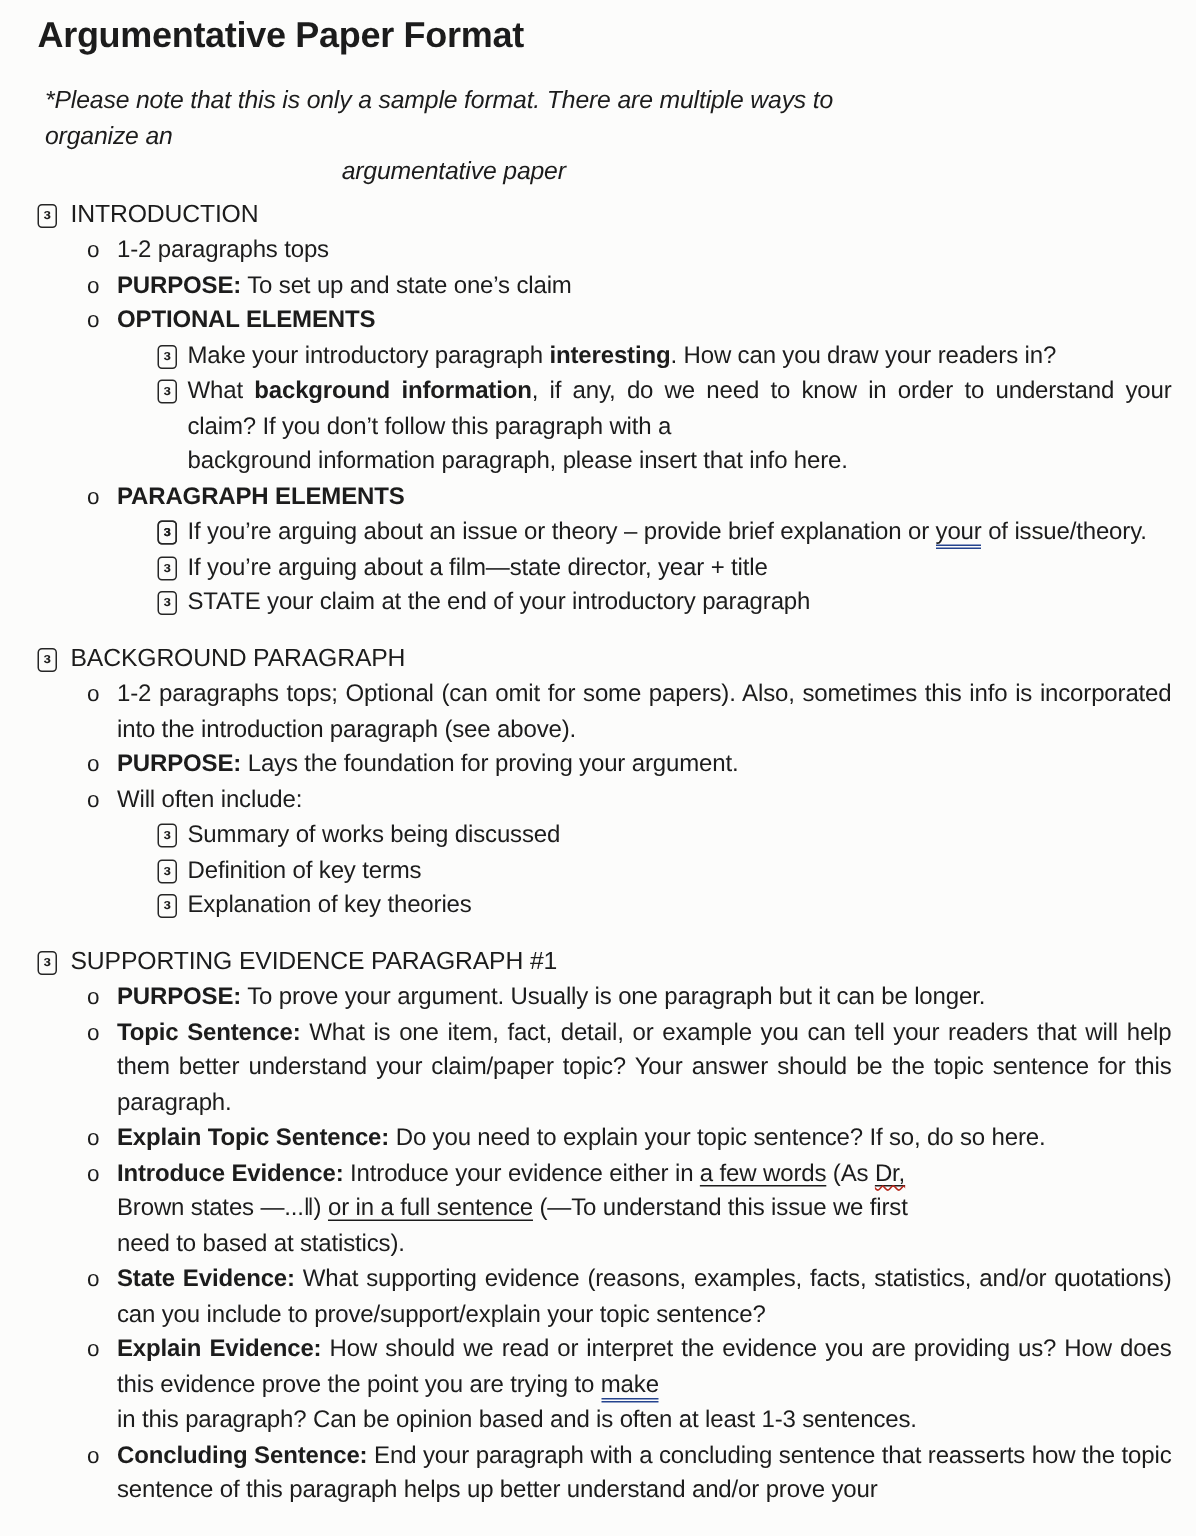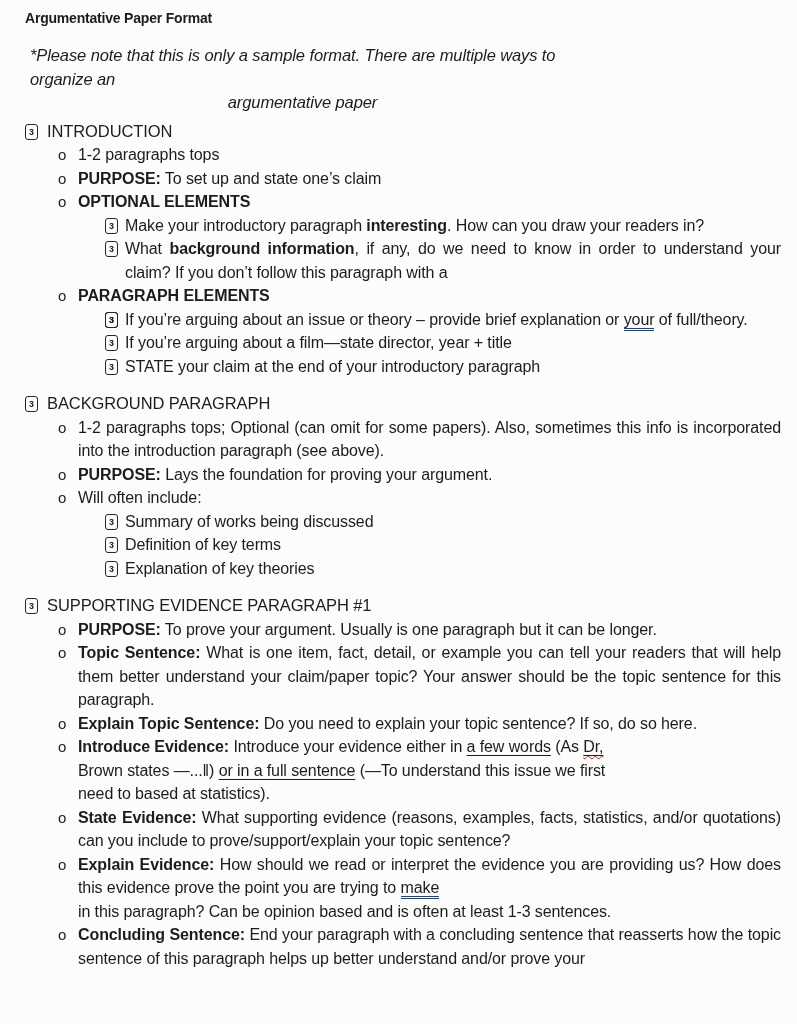--- a/index.html
+++ b/index.html
@@ -3,21 +3,21 @@
 <meta charset="utf-8">
 <style>
   html,body { margin:0; padding:0; }
   body {
     width:797px; height:1024px; overflow:hidden;
     background:#fcfcfb; color:#1c1c1c;
     font-family:"Liberation Sans", sans-serif;
     font-size:16px; letter-spacing:-0.1px;
   }
   .page { padding:10px 16px 0 25px; }
-  .title { font-size:14px; font-weight:bold; margin:0 0 18px 0; letter-spacing:-0.2px; }
+  .title { font-size:24px; font-weight:bold; margin:0 0 18px 0; letter-spacing:-0.2px; }
   .note { font-style:italic; font-size:16.5px; line-height:23.5px; width:545px; margin:12px 0 5px 5px; }
   .note-l2 { text-align:center; }
   .section + .section { margin-top:14px; }
   .row { position:relative; line-height:23.5px; }
   .row1 { padding-left:22px; }
   .row2 { padding-left:53px; }
   .row3 { padding-left:100px; }
   .bullet { position:absolute; top:0; }
   .row1 .bullet { left:0; }
   .row2 .bullet { left:33px; font-size:15px; }
@@ -63,32 +63,32 @@
     <div class="row row2">
       <span class="bullet">o</span>
       <span class="b">OPTIONAL ELEMENTS</span>
     </div>
     <div class="row row3 j">
       <span class="bullet tofu">ɜ</span>
       <span><span>Make your introductory paragraph </span><span class="b">interesting</span><span>. How can you draw your readers in?</span></span>
     </div>
     <div class="row row3 j">
       <span class="bullet tofu">ɜ</span>
-      <span><span>What </span><span class="b">background information</span><span>, if any, do we need to know in order to understand your claim? If you don’t follow this paragraph with a</span><br></span>
+      <span><span>What </span><span class="b">background information</span><span>, if any, do we need to know in order to understand your claim? If you don’t follow this paragraph with a</span><br><span>background information paragraph, please insert that info here.</span></span>
     </div>
     <div class="row row2">
       <span class="bullet">o</span>
       <span class="b">PARAGRAPH ELEMENTS</span>
     </div>
     <div class="row row3">
       <span class="bullet tofu">ɜ</span>
     </div>
     <div class="row row3 j">
       <span class="bullet tofu">ɜ</span>
-      <span><span>If you’re arguing about an issue or theory – provide brief explanation or </span><span class="u2">your</span><span> of full/theory.</span></span>
+      <span><span>If you’re arguing about an issue or theory – provide brief explanation or </span><span class="u2">your</span><span> of issue/theory.</span></span>
     </div>
     <div class="row row3">
       <span class="bullet tofu">ɜ</span>
       <span>If you’re arguing about a film—state director, year + title</span>
     </div>
     <div class="row row3">
       <span class="bullet tofu">ɜ</span>
       <span>STATE your claim at the end of your introductory paragraph</span>
     </div>
   </div>

